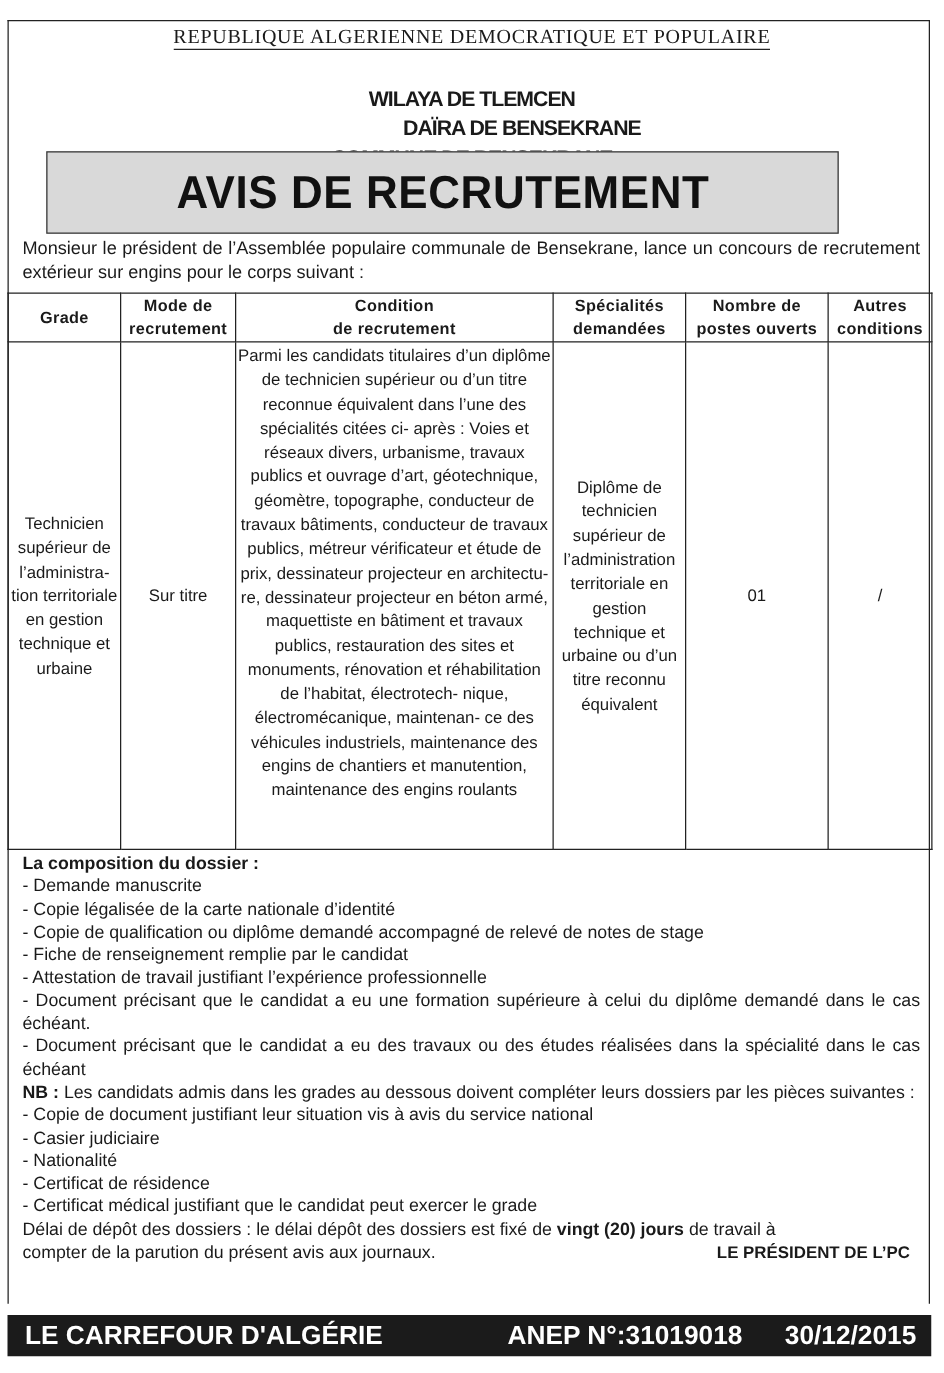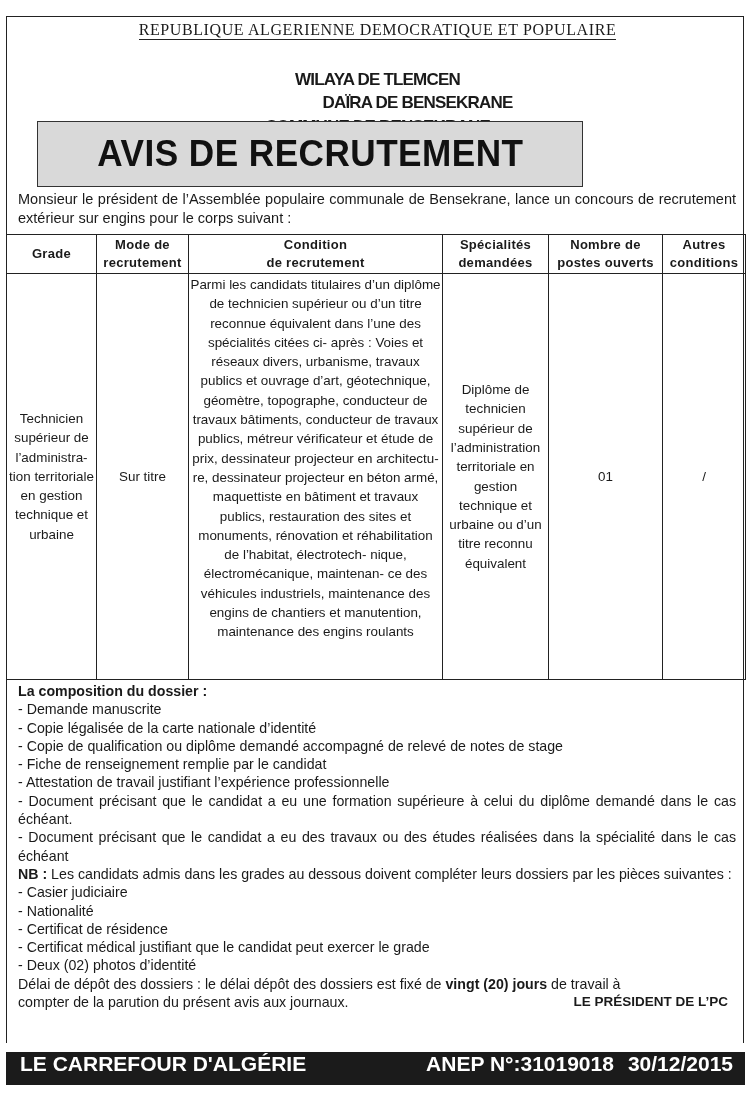--- a/index.html
+++ b/index.html
@@ -13,21 +13,21 @@
     font-family: "Liberation Serif", serif; font-size: 16px; letter-spacing: 0.6px;
     color: #1a1a1a;
   }
   .rep span { border-bottom: 1.5px solid #222; padding-bottom: 1px; margin-top: 34px; }
   .admin {
     position: absolute; left: 0; width: 100%; text-align: center;
     font-family: "Liberation Sans", sans-serif; font-weight: bold; font-size: 17px;
     letter-spacing: -0.8px; color: #1a1a1a; margin-top: 24px;
   }
   .titlebox {
-    position: absolute; left: 37px; top: 121px; width: 546px; height: 66px;
+    position: absolute; left: 37px; top: 121px; width: 634px; height: 66px;
     background: #d9d9d9; border: 1.5px solid #333; box-sizing: border-box;
     display: flex; align-items: center; justify-content: center;
   }
   .titlebox span {
     font-family: "Liberation Sans", sans-serif; font-weight: bold; font-size: 37px;
     letter-spacing: 0.5px; color: #111; transform: scaleX(0.95);
   }
   .intro {
     position: absolute; left: 18px; top: 190px; width: 718px;
     font-family: "Liberation Sans", sans-serif; font-size: 14.5px; line-height: 19px;
@@ -46,26 +46,26 @@
     position: absolute; left: 18px; top: 682px; width: 718px;
     font-family: "Liberation Sans", sans-serif; font-size: 14.2px; line-height: 18.3px; color: #1a1a1a;
   }
   .dossier .line { text-align: justify; text-align-last: left; }
   .dossier .heading { font-weight: bold; }
   .dossier b { font-weight: bold; }
   .sig-row { display: flex; justify-content: space-between; gap: 35px; }
   .sig { font-weight: bold; font-size: 13.5px; margin-right: 8px; }
   .footer {
     position: absolute; left: 6px; top: 1052px; width: 739px; height: 33px;
-    background: #1b1b1b; color: #ffffff; display: flex; align-items: flex-start;
+    background: #1b1b1b; color: #ffffff; display: flex; align-items: center;
     font-family: "Liberation Sans", sans-serif; font-weight: bold; font-size: 21px;
     box-sizing: border-box; padding: 0 12px 0 14px;
   }
   .footer .pub { flex: 1; }
-  .footer .anep { margin-right: 14px; }
+  .footer .anep { margin-right: 34px; }
 </style>
 </head>
 <body>
 
 <div class="frame"></div>
 
 <div class="rep"><span>REPUBLIQUE ALGERIENNE DEMOCRATIQUE ET POPULAIRE</span></div>
 <div class="admin" style="top:46px;">WILAYA DE TLEMCEN</div>
 <div class="admin" style="top:69px;padding-left:40px;">DAÏRA DE BENSEKRANE</div>
 <div class="admin" style="top:93px;">COMMUNE DE BENSEKRANE</div>
@@ -125,25 +125,25 @@
 <div class="dossier">
   <div class="heading">La composition du dossier :</div>
   <div class="line">- Demande manuscrite</div>
   <div class="line">- Copie légalisée de la carte nationale d’identité</div>
   <div class="line">- Copie de qualification ou diplôme demandé accompagné de relevé de notes de stage</div>
   <div class="line">- Fiche de renseignement remplie par le candidat</div>
   <div class="line">- Attestation de travail justifiant l’expérience professionnelle</div>
   <div class="line">- Document précisant que le candidat a eu une formation supérieure à celui du diplôme demandé dans le cas échéant.</div>
   <div class="line">- Document précisant que le candidat a eu des travaux ou des études réalisées dans la spécialité dans le cas échéant</div>
   <div class="line"><b>NB :</b><span> Les candidats admis dans les grades au dessous doivent compléter leurs dossiers par les pièces suivantes :</span></div>
+  <div class="line">- Copie de document justifiant leur situation vis à avis du service national</div>
   <div class="line">- Casier judiciaire</div>
   <div class="line">- Nationalité</div>
   <div class="line">- Certificat de résidence</div>
   <div class="line">- Certificat médical justifiant que le candidat peut exercer le grade</div>
-  <div class="line">- Deux (02) photos d’identité</div>
   <div class="line"><span>Délai de dépôt des dossiers : le délai dépôt des dossiers est fixé de </span><b>vingt (20) jours</b><span> de travail à</span></div>
   <div class="sig-row">
     <span>compter de la parution du présent avis aux journaux.</span>
     <span class="sig">LE PRÉSIDENT DE L’PC</span>
   </div>
 </div>
 
 <div class="footer">
   <span class="pub">LE CARREFOUR D'ALGÉRIE</span>
   <span class="anep">ANEP N°:31019018</span>

